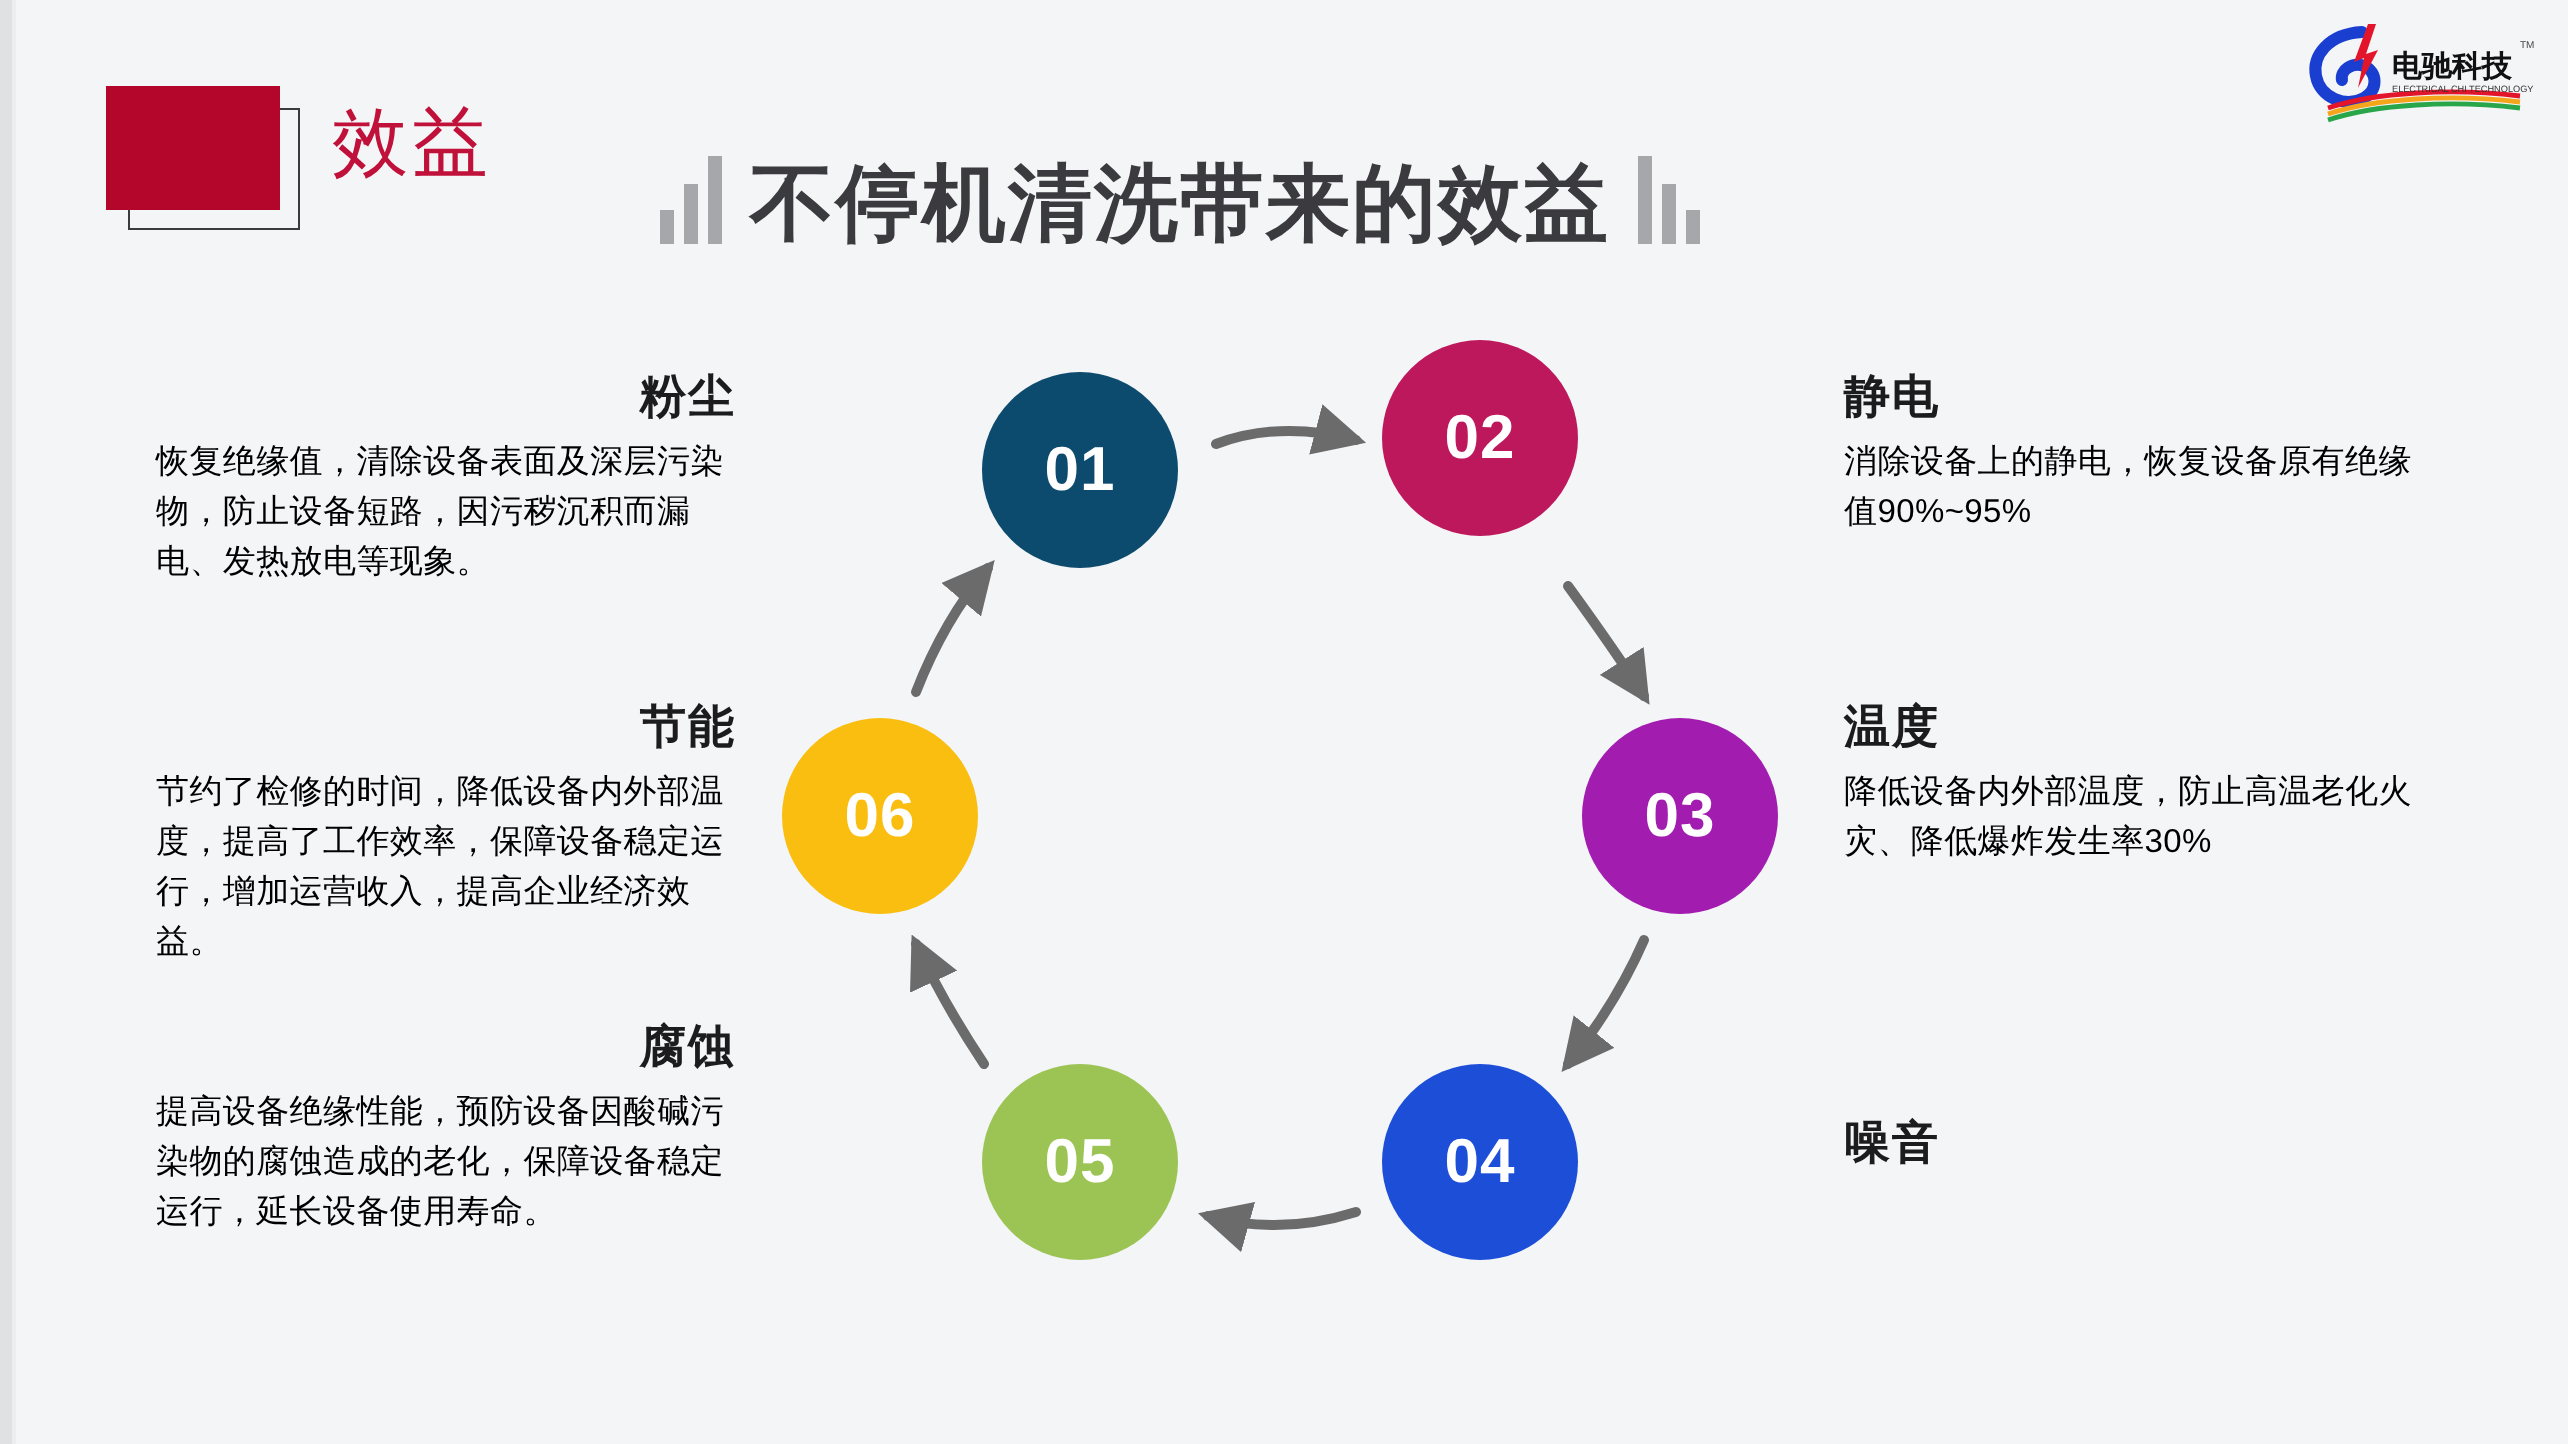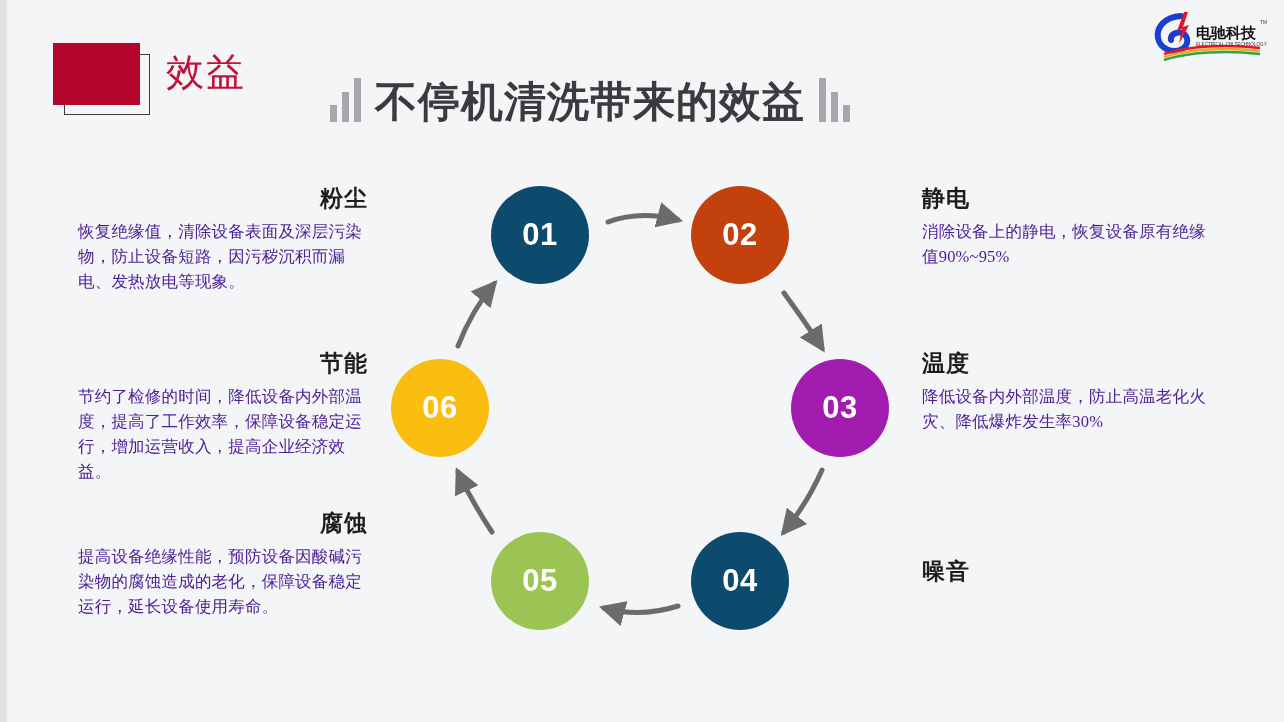--- a/index.html
+++ b/index.html
@@ -129,23 +129,23 @@
     border-radius: 50%;
     display: flex;
     align-items: center;
     justify-content: center;
     color: #ffffff;
     font-size: 31px;
     font-weight: bold;
     letter-spacing: 0.5px;
   }
   .node.n1 { left: 121px; top: 36px;  background: #0c4a6e; }
-  .node.n2 { left: 321px; top: 36px;  background: #c2410c; }
+  .node.n2 { left: 321px; top: 20px;  background: #be185d; }
   .node.n3 { left: 421px; top: 209px; background: #a21caf; }
-  .node.n4 { left: 321px; top: 382px; background: #0c4a6e; }
+  .node.n4 { left: 321px; top: 382px; background: #1d4ed8; }
   .node.n5 { left: 121px; top: 382px; background: #9cc455; }
   .node.n6 { left: 21px;  top: 209px; background: #fabe10; }
   #arrows {
     position: absolute;
     left: 0; top: 0;
     width: 560px; height: 540px;
     pointer-events: none;
   }
 
   
@@ -153,24 +153,23 @@
   .block .bt {
     font-size: 23px;
     font-weight: bold;
     color: #1c1c1e;
     letter-spacing: 1px;
     line-height: 30px;
     margin-bottom: 6px;
   }
   .block .bd {
     font-size: 16.5px;
-    color: #4c1d95;
+    color: #000000;
     line-height: 25px;
     letter-spacing: 0.2px;
-    font-family: Liberation Serif, serif;
   }
   .block.left { text-align: left; }
   .block.left .bt { text-align: right; }
 
   .blk-dust    { left: 78px;  top: 183px; }
   .blk-energy  { left: 78px;  top: 348px; }
   .blk-corr    { left: 78px;  top: 508px; }
   .blk-static  { left: 922px; top: 183px; }
   .blk-temp    { left: 922px; top: 348px; }
   .blk-noise   { left: 922px; top: 528px; margin-top: 28px; }

